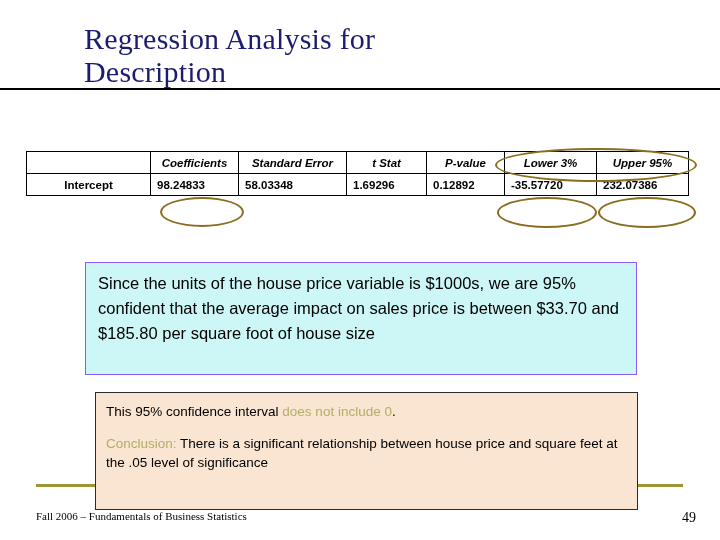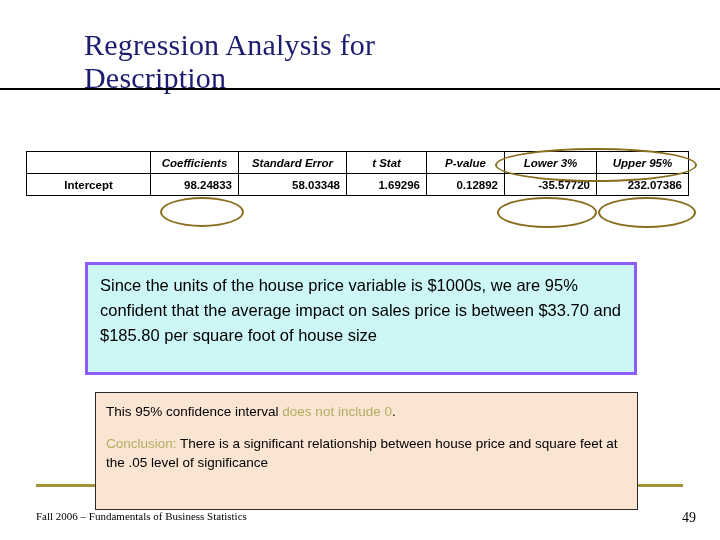--- a/index.html
+++ b/index.html
@@ -12,21 +12,21 @@
     height: 540px;
     position: relative;
     overflow: hidden;
     font-family: "Liberation Sans", sans-serif;
   }
 
   
   #slide-title {
     position: absolute;
     left: 84px;
-    top: 28px;
+    top: 22px;
     width: 560px;
     font-family: "Liberation Serif", serif;
     font-size: 30px;
     line-height: 33px;
     color: #1c1c70;
     letter-spacing: 0.2px;
     white-space: pre-line;
   }
   #title-rule {
     position: absolute;
@@ -63,21 +63,21 @@
   table.reg th {
     font-style: italic;
     text-align: center;
     font-weight: bold;
   }
   table.reg td.rowlabel {
     text-align: center;
     font-weight: bold;
   }
   table.reg td.num {
-    text-align: right;
+    text-align: left;
   }
   .col-label  { width: 124px; }
   .col-coef   { width: 88px;  }
   .col-se     { width: 108px; }
   .col-t      { width: 80px;  }
   .col-p      { width: 78px;  }
   .col-lo     { width: 92px;  }
   .col-hi     { width: 92px;  }
 
   
@@ -94,21 +94,21 @@
   #ell-upper     { left: 598px; top: 197px; width: 94px;  height: 27px; }
 
   
   #interp-box {
     position: absolute;
     left: 85px;
     top: 262px;
     width: 552px;
     height: 113px;
     background: #cdf7f7;
-    border: 3px solid #8b5cf6;
+    border: 1px solid #8b5cf6;
     box-sizing: border-box;
     padding: 8px 10px 6px 12px;
     font-size: 16.5px;
     line-height: 25px;
     color: #000000;
   }
 
   
   #olive-rule {
     position: absolute;

